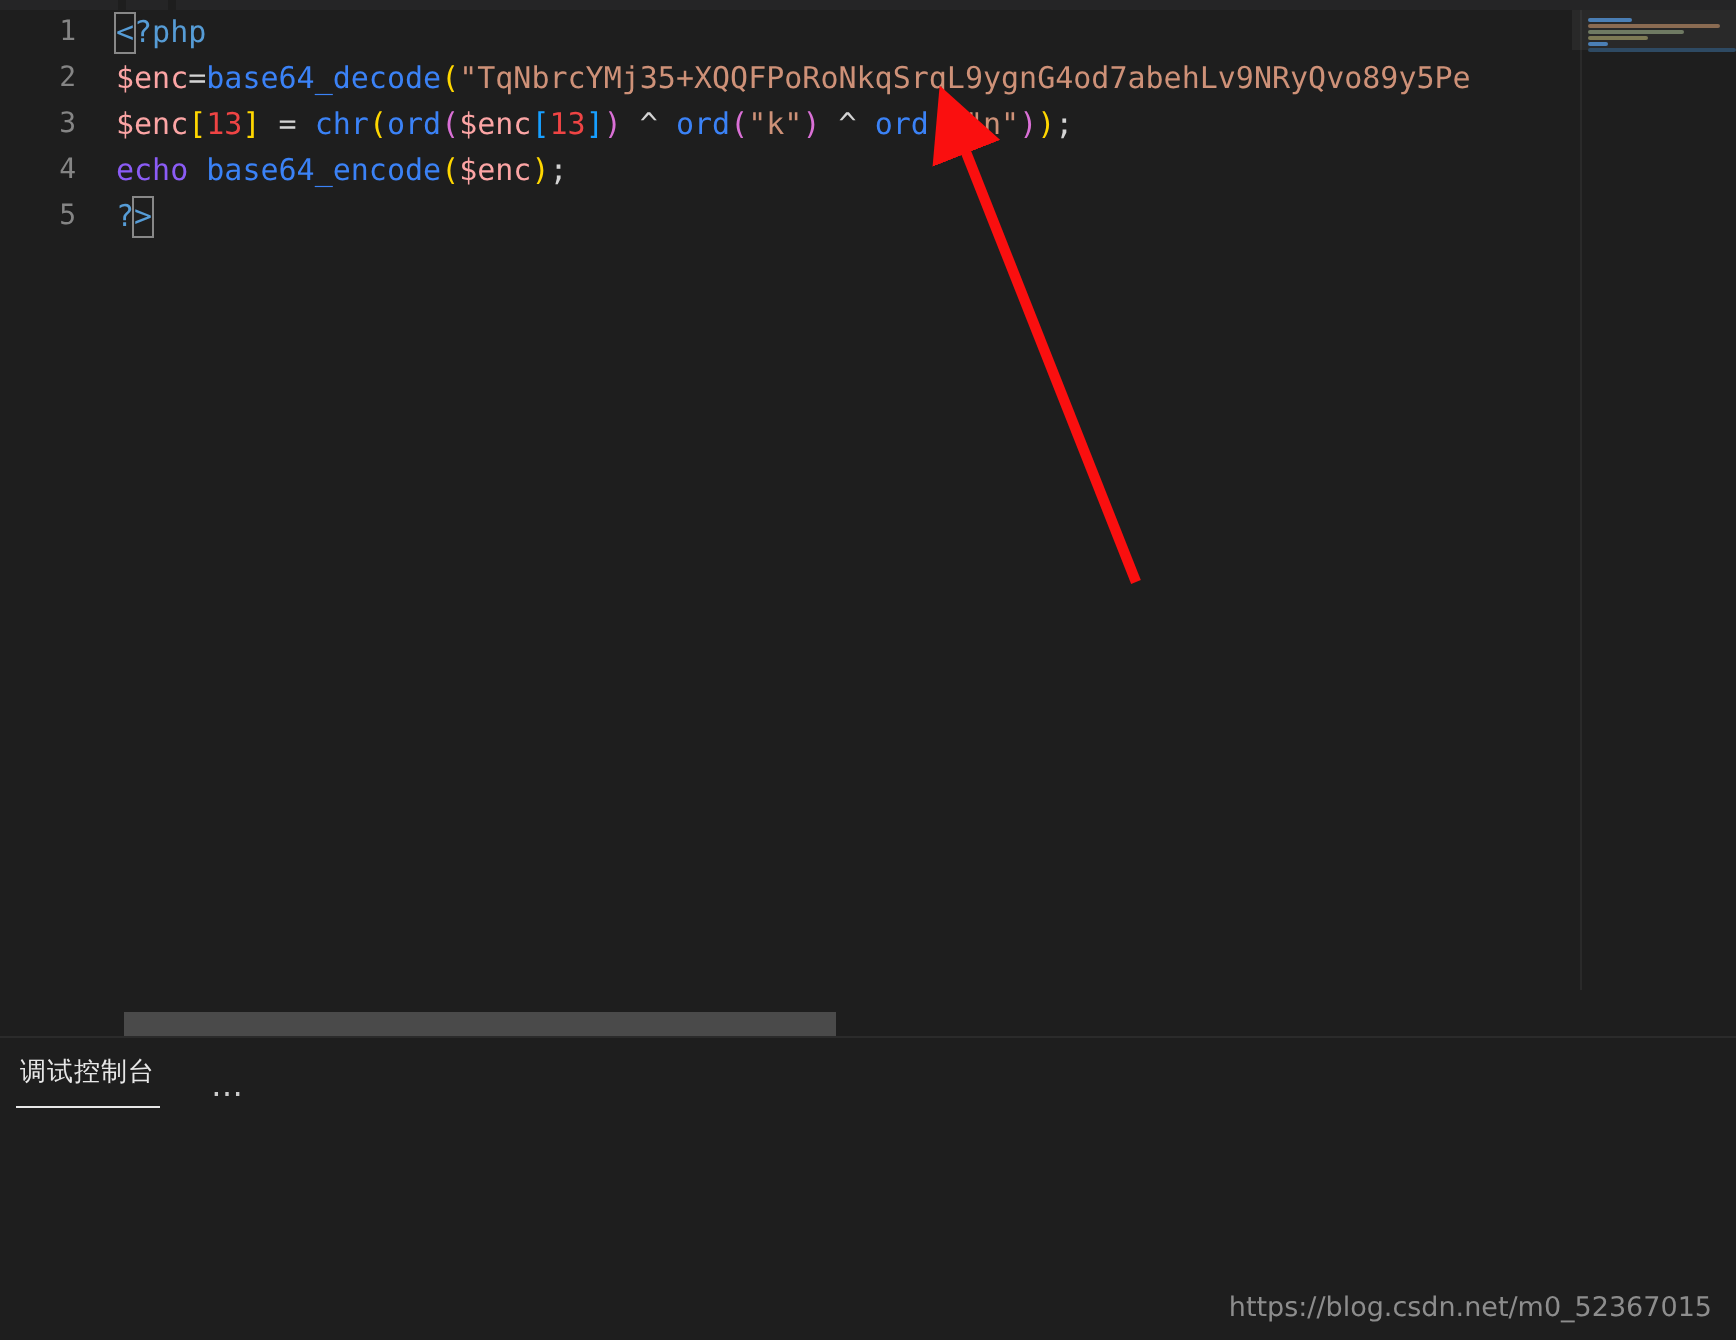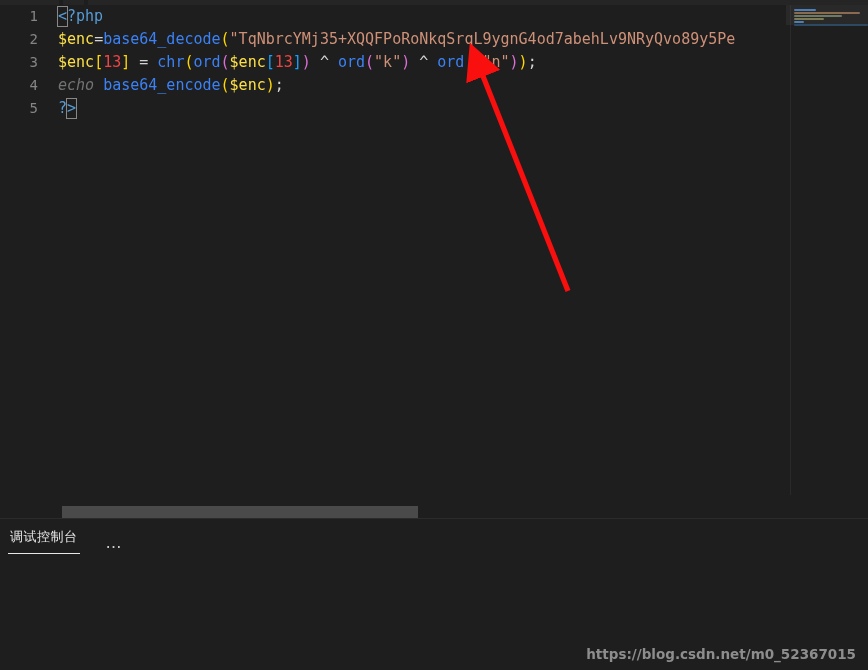--- a/index.html
+++ b/index.html
@@ -63,30 +63,30 @@
     font-family: "DejaVu Sans Mono", monospace;
   }
   .ltext {
     position: absolute;
     left: 58px; top: 0;
     color: #d4d4d4;
   }
 
   
   .t-tag      { color: #569cd6; }
-  .t-var      { color: #fde047; margin-top: 20px; }
+  .t-var      { color: #fca5a5; margin-top: 20px; }
   .t-fn       { color: #3b82f6; }
   .t-str      { color: #ce9178; }
   .t-punc     { color: #d4d4d4; }
   .t-brk1     { color: #ffd700; }
   .t-brk2     { color: #da70d6; }
   .t-brk3     { color: #179fff; }
   .t-num      { color: #ef4444; }
   .t-op       { color: #d4d4d4; }
-  .t-echo     { color: #737373; font-style: italic; }
+  .t-echo     { color: #8b5cf6; }
 
   .brkmatch {
     display: inline-block;
     border: 1px solid #888;
     margin: 0 -1px;
     line-height: 19px;
     padding: 0;
   }
 
   
@@ -183,21 +183,20 @@
     cursor: pointer;
     padding: 4px 4px;
   }
 
   .watermark {
     position: absolute;
     right: 12px; bottom: 8px;
     color: #8d8d8d;
     font-size: 13.5px;
     font-family: "DejaVu Sans", sans-serif;
-    font-weight: bold;
   }
 </style>
 </head>
 <body>
 
 <div id="root">
 
   <div class="editor">
 
     <div class="top-sliver"></div>

